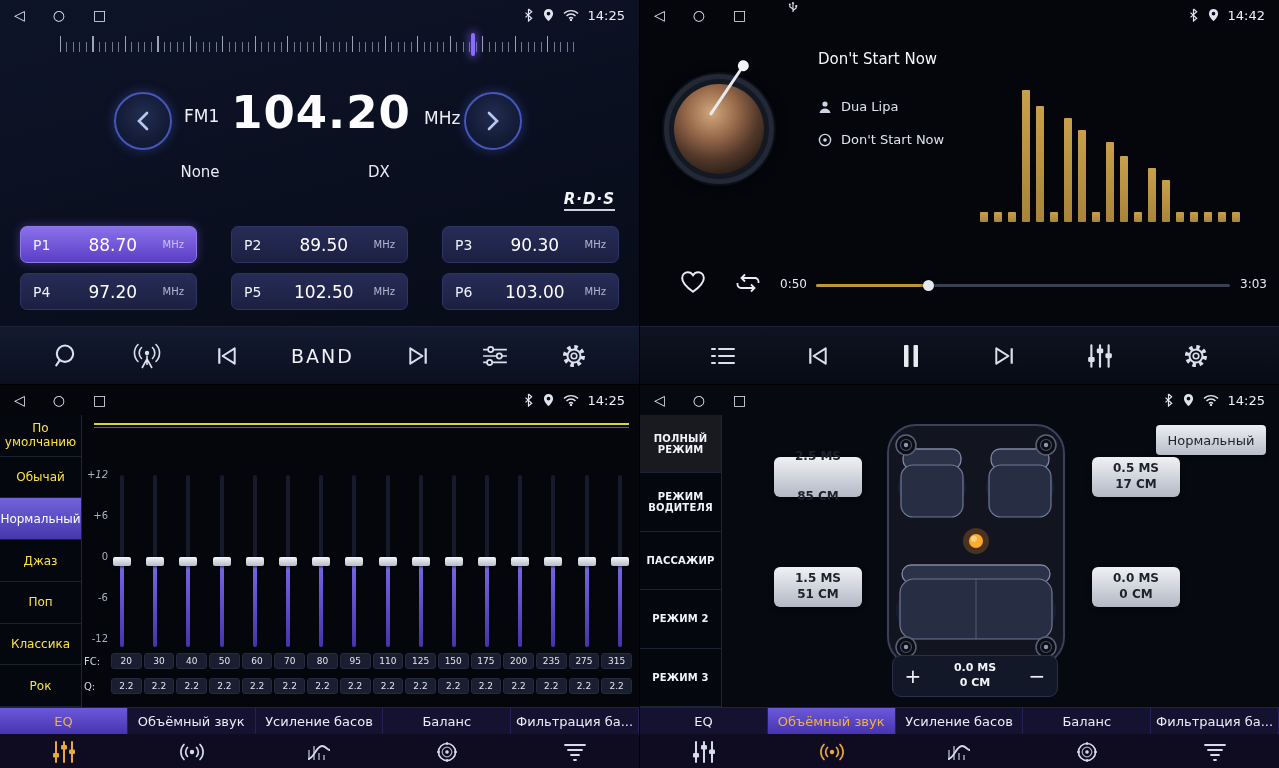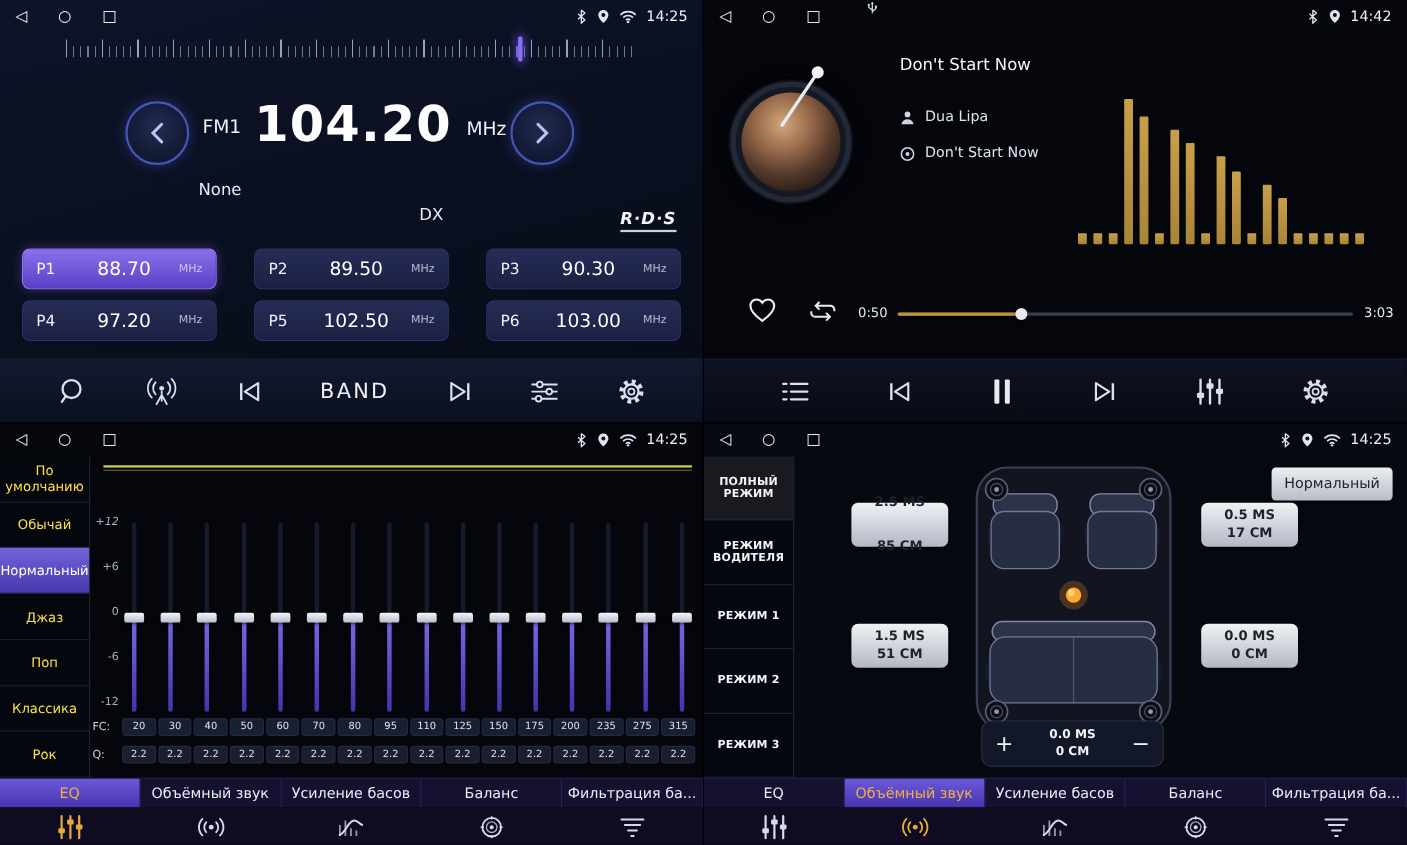--- a/index.html
+++ b/index.html
@@ -33,21 +33,21 @@
     background:radial-gradient(circle at 50% 38%,#222c50 0%,#121a33 70%,#0d1326 100%);
     border:2px solid #4656b8; box-shadow:0 0 12px rgba(64,86,196,.45), inset 0 0 10px rgba(20,28,60,.9);
     display:flex; align-items:center; justify-content:center; cursor:pointer; }
   #tune-down { left:114px; top:92px; }
   #tune-up   { left:464px; top:92px; }
   .band-label { position:absolute; left:184px; top:106px; font-size:17px; color:#eef1f8; }
   .mode-left  { position:absolute; left:168px; top:163px; width:64px; text-align:center; font-size:15px; color:#e8ebf3; }
   .big-freq   { position:absolute; left:228px; top:86px; width:186px; text-align:center;
     font-size:45px; font-weight:bold; letter-spacing:1px; color:#fdfdff; }
   .unit-label { position:absolute; left:424px; top:108px; font-size:17px; color:#eef1f8; }
-  .mode-right { position:absolute; left:368px; top:163px; width:48px; text-align:center; font-size:15px; color:#e8ebf3;margin-top:23px; }
+  .mode-right { position:absolute; left:368px; top:163px; width:48px; text-align:left; font-size:15px; color:#e8ebf3; }
   .rds { position:absolute; right:24px; top:190px; font-size:15px; font-weight:bold; font-style:italic;
     color:#f2f4fa; letter-spacing:1px; border-bottom:2px double #cdd2e0; padding-bottom:1px; }
 
   .preset-grid { position:absolute; left:20px; right:20px; top:226px;
     display:grid; grid-template-columns:repeat(3,1fr); column-gap:34px; row-gap:10px; }
   .preset { height:37px; border-radius:7px; display:flex; align-items:center; padding:0 12px;
     background:linear-gradient(180deg,#272c57,#1b2042); border:1px solid #2e3464; cursor:pointer; }
   .preset.active { background:linear-gradient(180deg,#8b70ea,#5a3fc6); border-color:#8f79e8;
     box-shadow:0 0 10px rgba(120,90,230,.45); }
   .p-name { font-size:14px; color:#f0f2fa; width:30px; }
@@ -640,21 +640,21 @@
           <path d="M1 4.5C4.8.6 11.2.6 15 4.5M3.5 7C6 4.4 10 4.4 12.5 7M6 9.4c1.1-1.1 2.9-1.1 4 0" fill="none" stroke="#dfe4ee" stroke-width="1.4"></path>
           <circle cx="8" cy="11" r="1.2" fill="#dfe4ee"></circle>
         </svg>
       <span class="sb-time">14:25</span>
     </div>
   </div>
 
   <div id="sf-modes">
       <div class="sf-mode active">ПОЛНЫЙ РЕЖИМ</div>
       <div class="sf-mode">РЕЖИМ ВОДИТЕЛЯ</div>
-      <div class="sf-mode">РЕЖИМ 1</div>
+      <div class="sf-mode">ПАССАЖИР</div>
       <div class="sf-mode">РЕЖИМ 2</div>
       <div class="sf-mode">РЕЖИМ 3</div>
     </div>
 
   <div class="sf-normal-btn">Нормальный</div>
 
   <svg class="seat-panel" width="200" height="252" viewBox="0 0 200 252">
     <rect x="12" y="6" width="176" height="240" rx="28" fill="#12151f" stroke="#3a415a" stroke-width="2"></rect>
     <ellipse cx="56" cy="68" rx="34" ry="26" fill="#3f63d0" opacity="0.14"></ellipse>
     <ellipse cx="144" cy="68" rx="34" ry="26" fill="#3f63d0" opacity="0.14"></ellipse>

